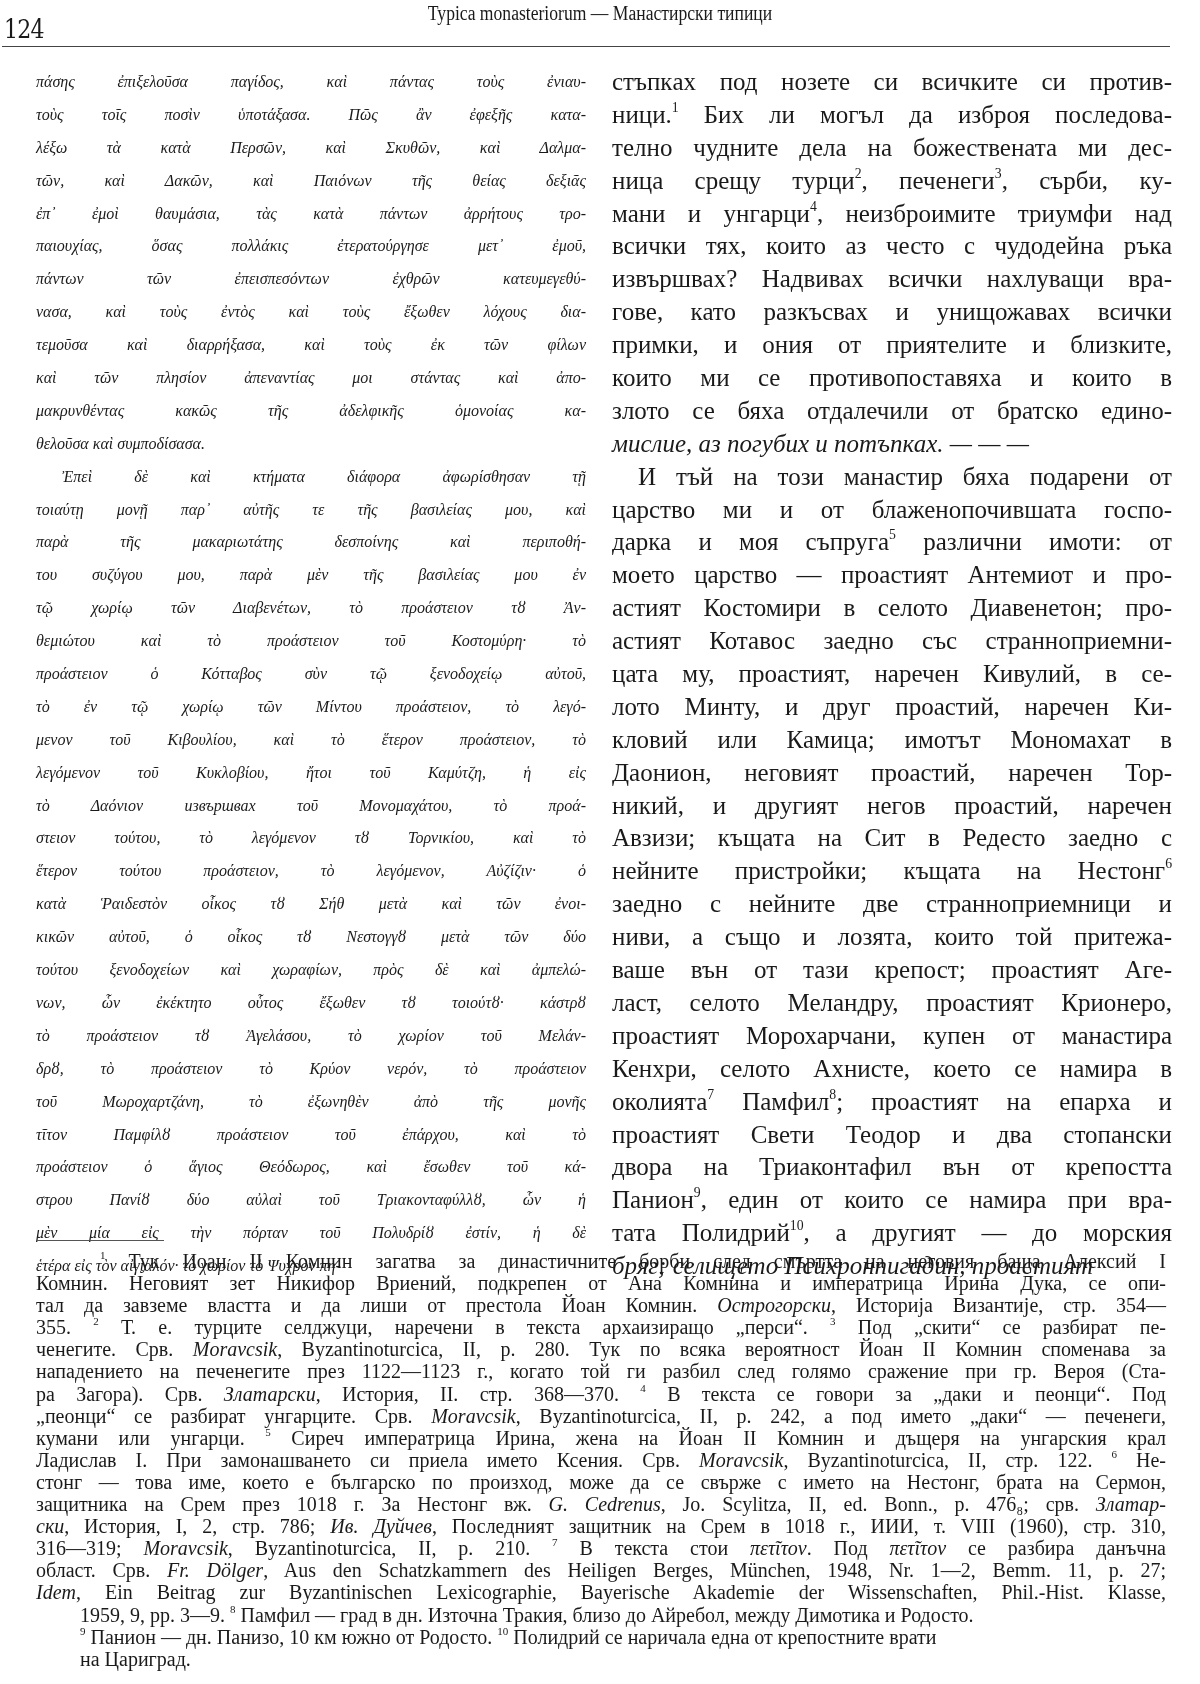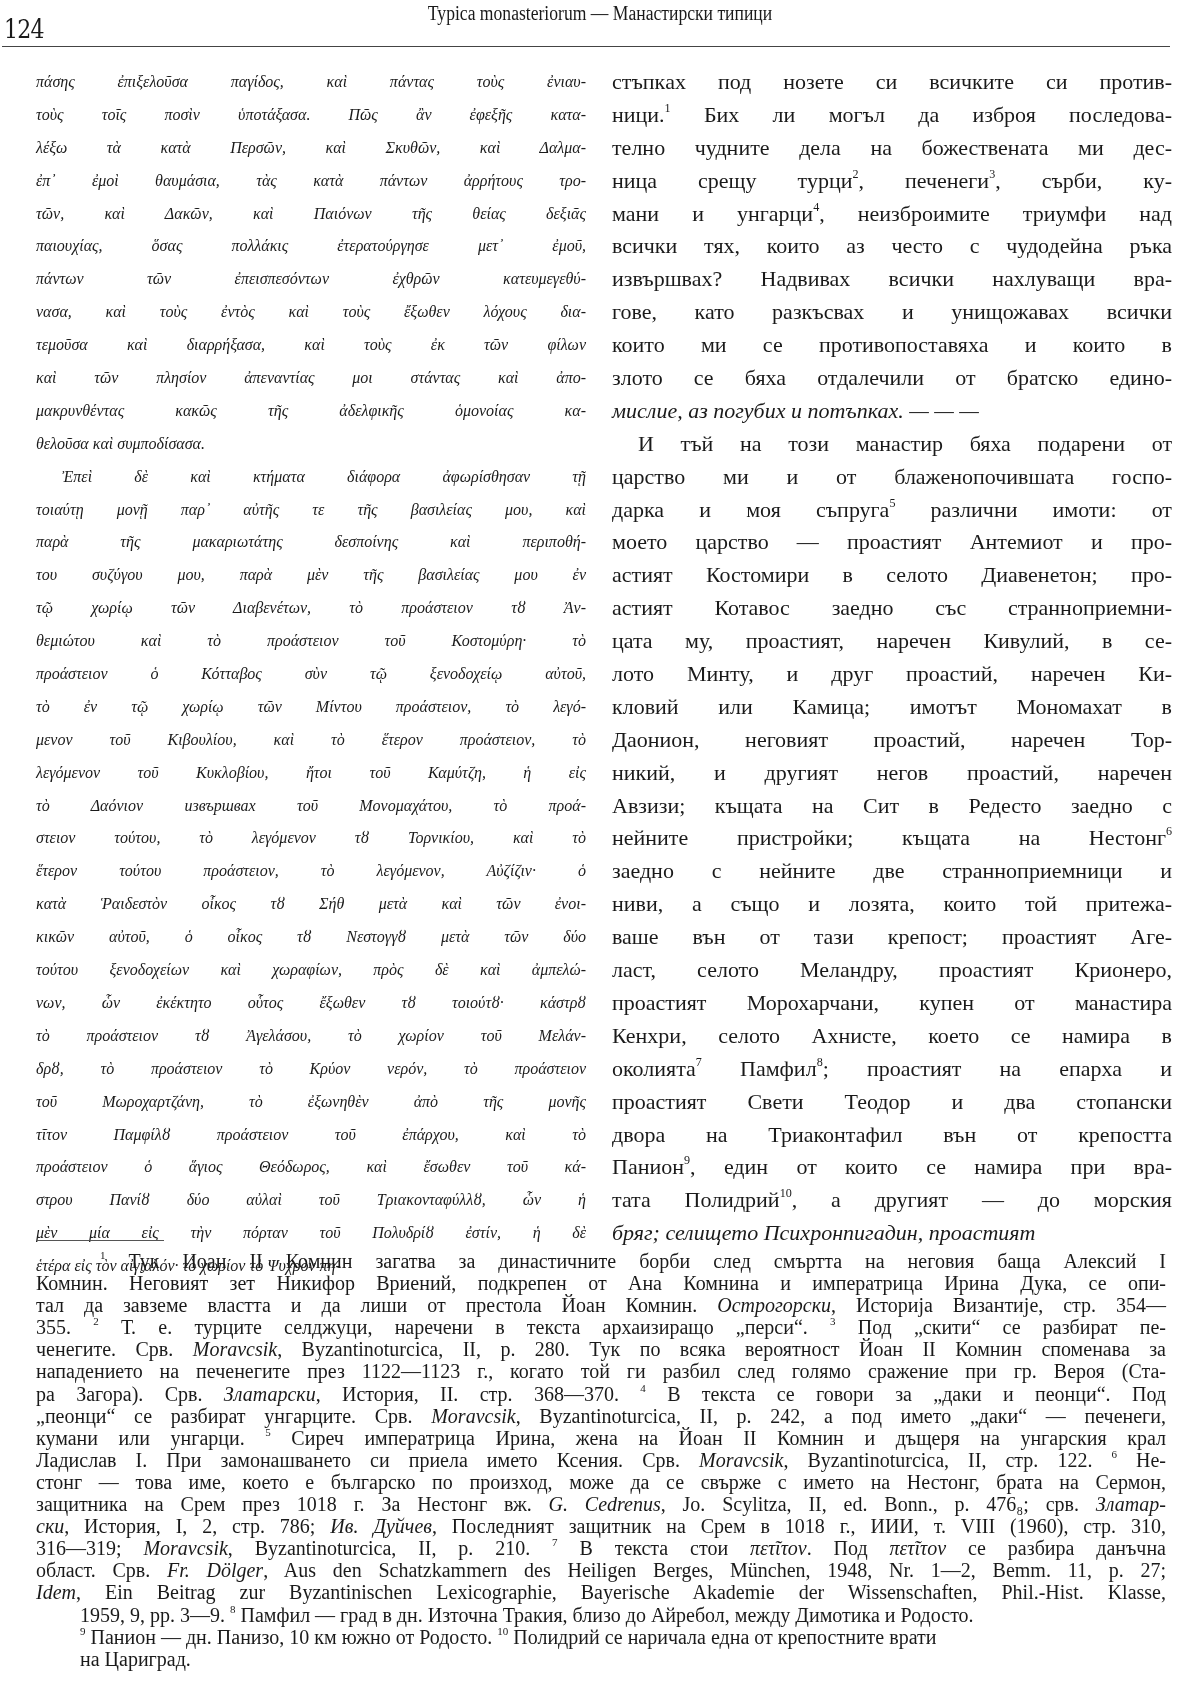--- a/index.html
+++ b/index.html
@@ -2,21 +2,21 @@
 <html><head>
 <meta charset="utf-8">
 <style>
   html, body { margin: 0; padding: 0; background: #ffffff; }
   body { width: 1200px; height: 1684px; position: relative; overflow: hidden; color: #1a1a1a; }
   .page-number { position: absolute; left: 4px; top: 14px; font-family: "DejaVu Serif", serif; font-size: 26px; letter-spacing: -1px; transform: scaleX(0.85); transform-origin: left; }
   .running-title { position: absolute; left: 0; width: 1200px; top: 2px; text-align: center; font-family: "Liberation Serif", serif; font-size: 20px; transform: scaleX(0.88); }
   .header-rule { position: absolute; left: 2px; top: 46px; width: 1168px; height: 0; border-top: 1.5px solid #444; }
   .col { position: absolute; top: 66px; }
   .col-greek { left: 36px; width: 550px; font-family: "Liberation Serif", serif; font-style: italic; font-size: 16px; line-height: 32.9px; }
-  .col-bg { left: 612px; width: 560px; font-family: "Liberation Serif", serif; font-size: 22px; line-height: 32.9px; }
+  .col-bg { left: 612px; width: 560px; font-family: "Liberation Serif", serif; font-size: 25px; line-height: 32.9px; }
   .line { white-space: nowrap; text-align: justify; text-align-last: justify; display: block; height: 32.9px; overflow: visible; }
   .line.last { text-align-last: left; font-style: italic; }
   .line.indent { padding-left: 26px; }
   sup { font-size: 0.55em; line-height: 0; vertical-align: 0.8em; }
   .fn-rule { position: absolute; left: 36px; top: 1240px; width: 128px; border-top: 1px solid #555; }
   .footnotes { position: absolute; left: 36px; top: 1250px; width: 1130px; font-family: "Liberation Serif", serif; font-size: 20px; line-height: 22.1px; }
   .fn-line { white-space: nowrap; display: block; text-align: justify; text-align-last: justify; height: 22.1px; }
   .fn-line.last { text-align-last: left; margin-left: 44px; }
   .fn-line.indent { padding-left: 64px; }
   .it { font-style: italic; }
@@ -27,22 +27,22 @@
 <div>
   <div class="page-number">124</div>
   <div class="running-title">Typica monasteriorum — Манастирски типици</div>
   <div class="header-rule"></div>
 </div>
 
 <div class="col col-greek" id="greek-col">
     <span class="line">πάσης ἐπιξελοῦσα παγίδος, καὶ πάντας τοὺς ἐνιαυ-</span>
     <span class="line">τοὺς τοῖς ποσὶν ὑποτάξασα. Πῶς ἂν ἐφεξῆς κατα-</span>
     <span class="line">λέξω τὰ κατὰ Περσῶν, καὶ Σκυθῶν, καὶ Δαλμα-</span>
+    <span class="line">τῶν, καὶ Δακῶν, καὶ Παιόνων τῆς θείας δεξιᾶς</span>
     <span class="line">ἐπ᾽ ἐμοὶ θαυμάσια, τὰς κατὰ πάντων ἀρρήτους τρο-</span>
-    <span class="line">τῶν, καὶ Δακῶν, καὶ Παιόνων τῆς θείας δεξιᾶς</span>
     <span class="line">παιουχίας, ὅσας πολλάκις ἐτερατούργησε μετ᾽ ἐμοῦ,</span>
     <span class="line">πάντων τῶν ἐπεισπεσόντων ἐχθρῶν κατευμεγεθύ-</span>
     <span class="line">νασα, καὶ τοὺς ἐντὸς καὶ τοὺς ἔξωθεν λόχους δια-</span>
     <span class="line">τεμοῦσα καὶ διαρρήξασα, καὶ τοὺς ἐκ τῶν φίλων</span>
     <span class="line">καὶ τῶν πλησίον ἀπεναντίας μοι στάντας καὶ ἀπο-</span>
     <span class="line">μακρυνθέντας κακῶς τῆς ἀδελφικῆς ὁμονοίας κα-</span>
     <span class="line last">θελοῦσα καὶ συμποδίσασα.</span>
     <span class="line indent">Ἐπεὶ δὲ καὶ κτήματα διάφορα ἀφωρίσθησαν τῇ</span>
     <span class="line">τοιαύτῃ μονῇ παρ᾽ αὐτῆς τε τῆς βασιλείας μου, καὶ</span>
     <span class="line">παρὰ τῆς μακαριωτάτης δεσποίνης καὶ περιποθή-</span>
@@ -71,20 +71,21 @@
   </div>
 <div class="col col-bg" id="bg-col">
     <span class="line">стъпкax под нозете си всичките си против-</span>
     <span class="line">ници.<sup>1</sup> Бих ли могъл да изброя последова-</span>
     <span class="line">телно чудните дела на божествената ми дес-</span>
     <span class="line">ница срещу турци<sup>2</sup>, печенеги<sup>3</sup>, сърби, ку-</span>
     <span class="line">мани и унгарци<sup>4</sup>, неизброимите триумфи над</span>
     <span class="line">всички тях, които аз често с чудодейна ръка</span>
     <span class="line">извършвах? Надвивах всички нахлуващи вра-</span>
     <span class="line">гове, като разкъсвах и унищожавах всички</span>
+    <span class="line">примки, и ония от приятелите и близките,</span>
     <span class="line">които ми се противопоставяха и които в</span>
     <span class="line">злото се бяха отдалечили от братско едино-</span>
     <span class="line last">мислие, аз погубих и потъпках. — — —</span>
     <span class="line indent">И тъй на този манастир бяха подарени от</span>
     <span class="line">царство ми и от блаженопочившата госпо-</span>
     <span class="line">дарка и моя съпруга<sup>5</sup> различни имоти: от</span>
     <span class="line">моето царство — проастият Антемиот и про-</span>
     <span class="line">астият Костомири в селото Диавенетон; про-</span>
     <span class="line">астият Котавос заедно със странноприемни-</span>
     <span class="line">цата му, проастият, наречен Кивулий, в се-</span>

